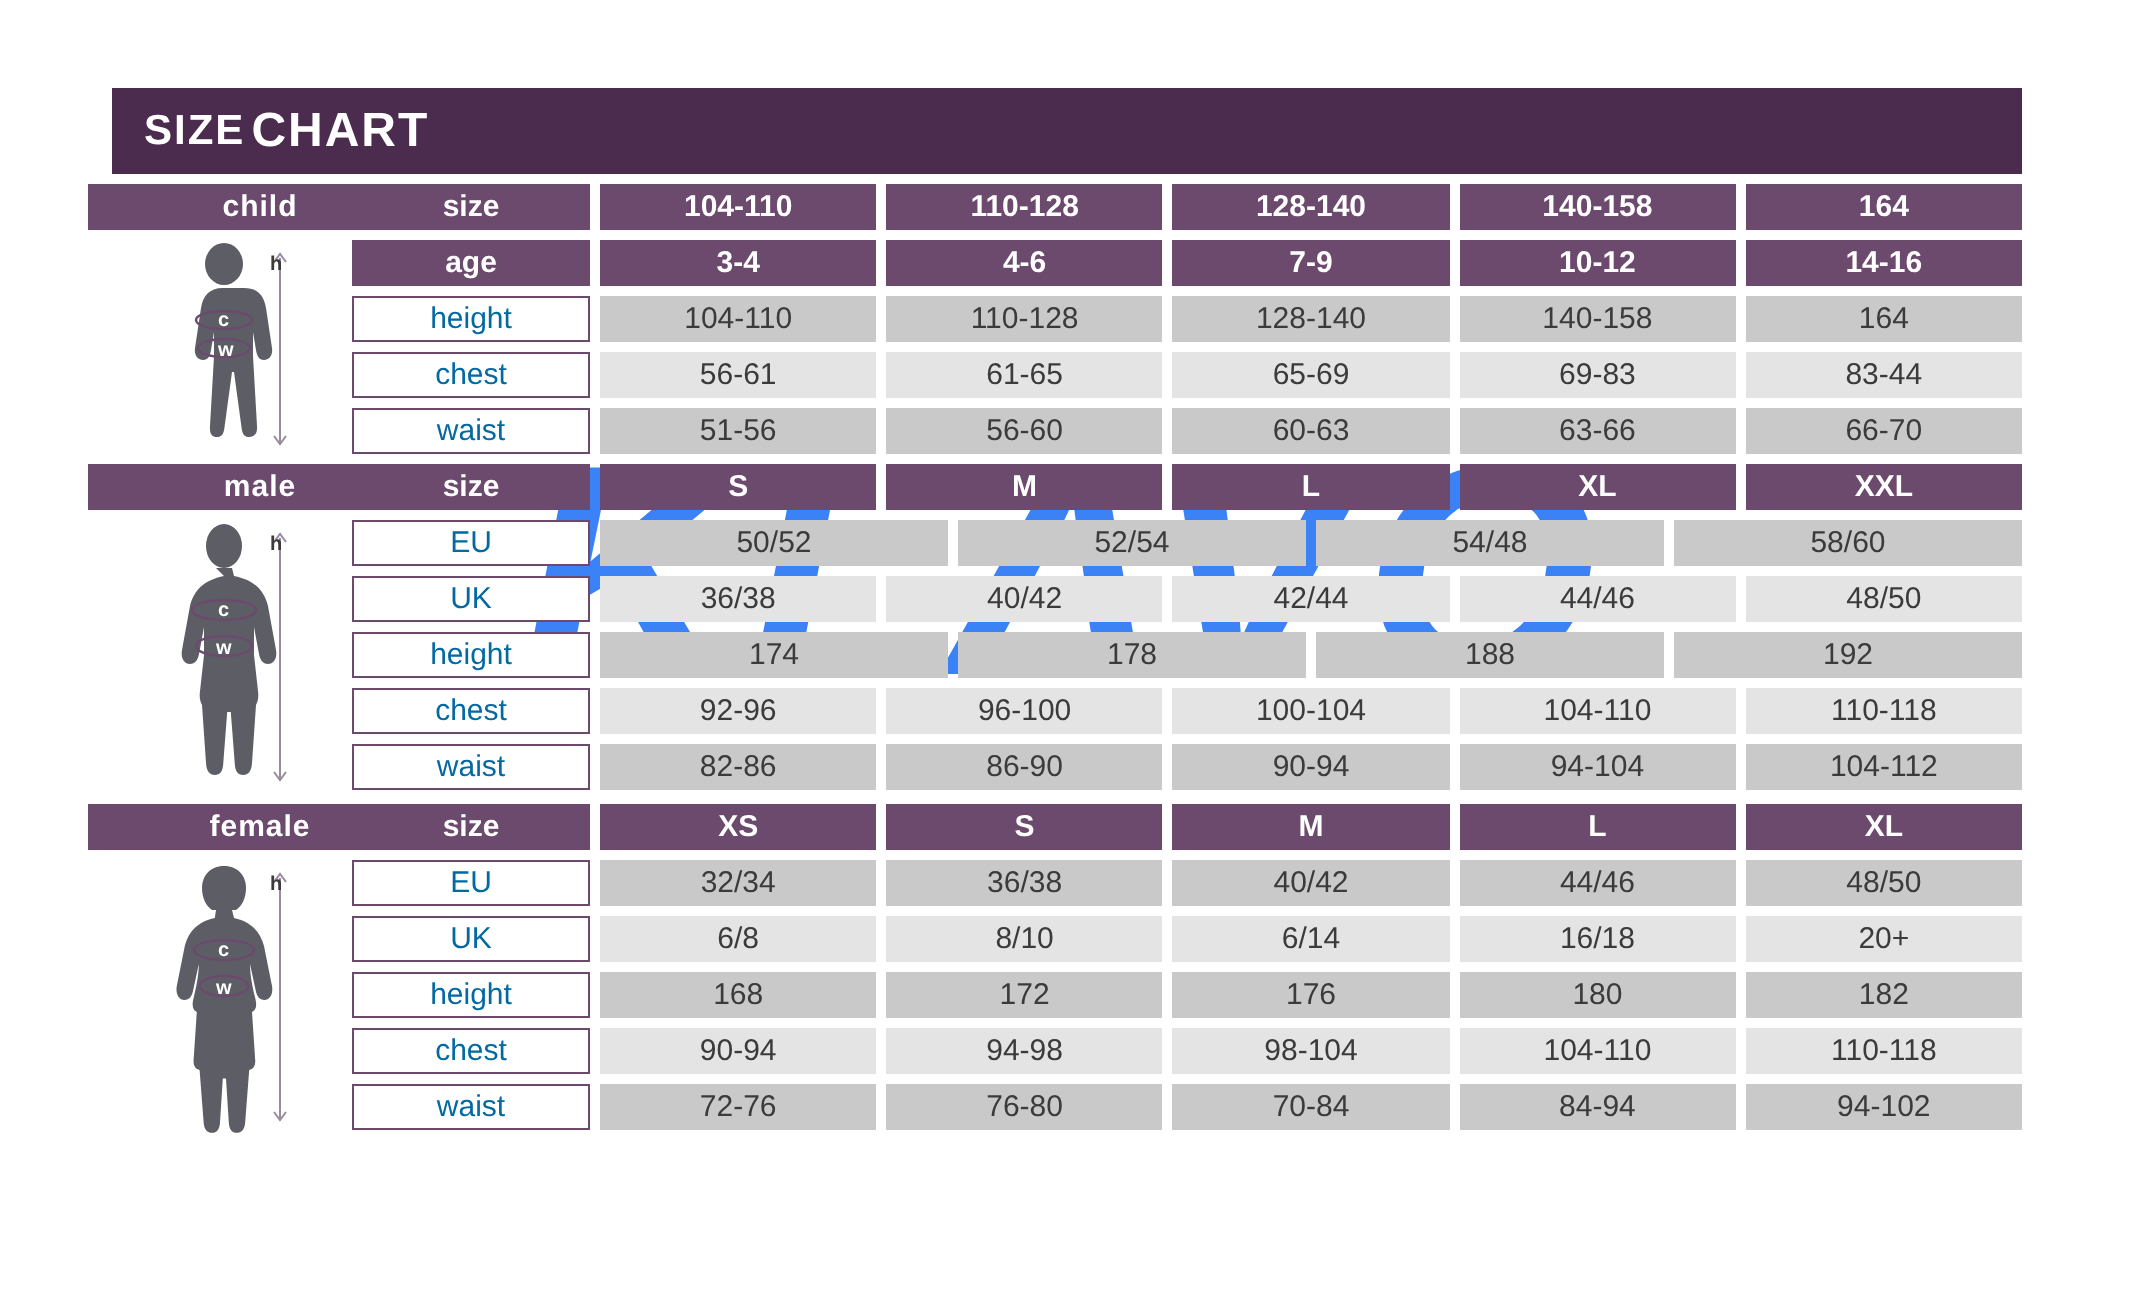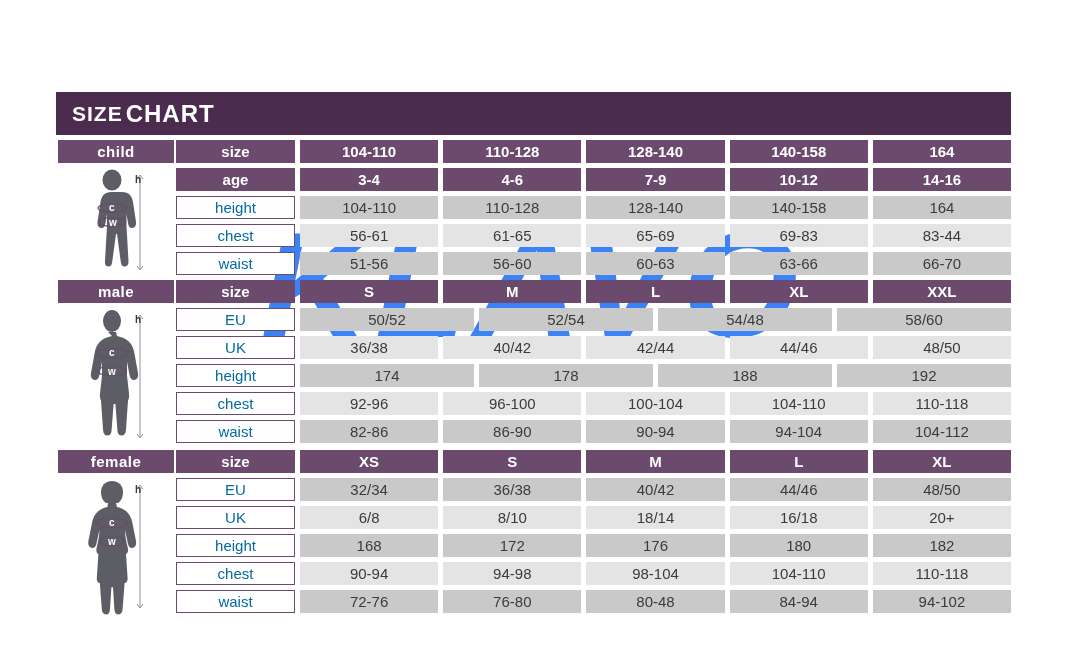--- a/index.html
+++ b/index.html
@@ -34,21 +34,20 @@
     user-select: none;
     z-index: 0;
     line-height: 1;
   }
   .chart {
     position: absolute;
     left: 56px;
     top: 44px;
     width: 955px;
     z-index: 2;
-    margin-top: 48px;
   }
   .title-bar {
     background: #4b2c4e;
     color: #ffffff;
     height: 43px;
     display: flex;
     align-items: center;
     padding-left: 16px;
     box-sizing: border-box;
   }
@@ -80,20 +79,21 @@
     width: 116px;
     height: 23px;
     background: #6b4a6e;
     color: #fff;
     font-size: 15px;
     font-weight: bold;
     display: flex;
     align-items: center;
     justify-content: center;
     letter-spacing: .5px;
+    padding-left: 28px;
   }
   .figbox {
     margin-top: 6px;
     display: flex;
     justify-content: center;
   }
   .grid {
     flex: 1 1 auto;
     display: flex;
     flex-direction: column;
@@ -338,21 +338,21 @@
           <div class="cell val g-dark">32/34</div>
           <div class="cell val g-dark">36/38</div>
           <div class="cell val g-dark">40/42</div>
           <div class="cell val g-dark">44/46</div>
           <div class="cell val g-dark">48/50</div>
         </div>
         <div class="row">
           <div class="cell rowhead">UK</div>
           <div class="cell val g-light">6/8</div>
           <div class="cell val g-light">8/10</div>
-          <div class="cell val g-light">18/14</div>
+          <div class="cell val g-light">6/14</div>
           <div class="cell val g-light">16/18</div>
           <div class="cell val g-light">20+</div>
         </div>
         <div class="row">
           <div class="cell rowhead">height</div>
           <div class="cell val g-dark">168</div>
           <div class="cell val g-dark">172</div>
           <div class="cell val g-dark">176</div>
           <div class="cell val g-dark">180</div>
           <div class="cell val g-dark">182</div>
@@ -362,21 +362,21 @@
           <div class="cell val g-light">90-94</div>
           <div class="cell val g-light">94-98</div>
           <div class="cell val g-light">98-104</div>
           <div class="cell val g-light">104-110</div>
           <div class="cell val g-light">110-118</div>
         </div>
         <div class="row">
           <div class="cell rowhead">waist</div>
           <div class="cell val g-dark">72-76</div>
           <div class="cell val g-dark">76-80</div>
-          <div class="cell val g-dark">80-48</div>
+          <div class="cell val g-dark">70-84</div>
           <div class="cell val g-dark">84-94</div>
           <div class="cell val g-dark">94-102</div>
         </div>
       </div>
     </div>
 
   </div>
 </div>
 
 </body></html>

